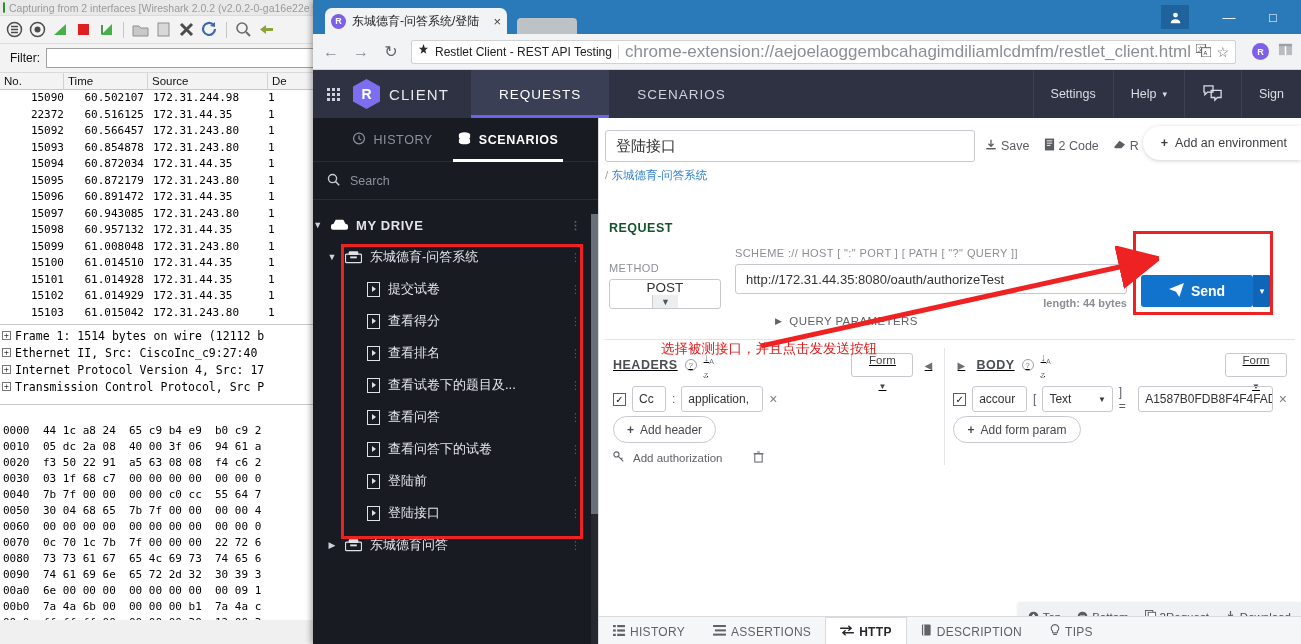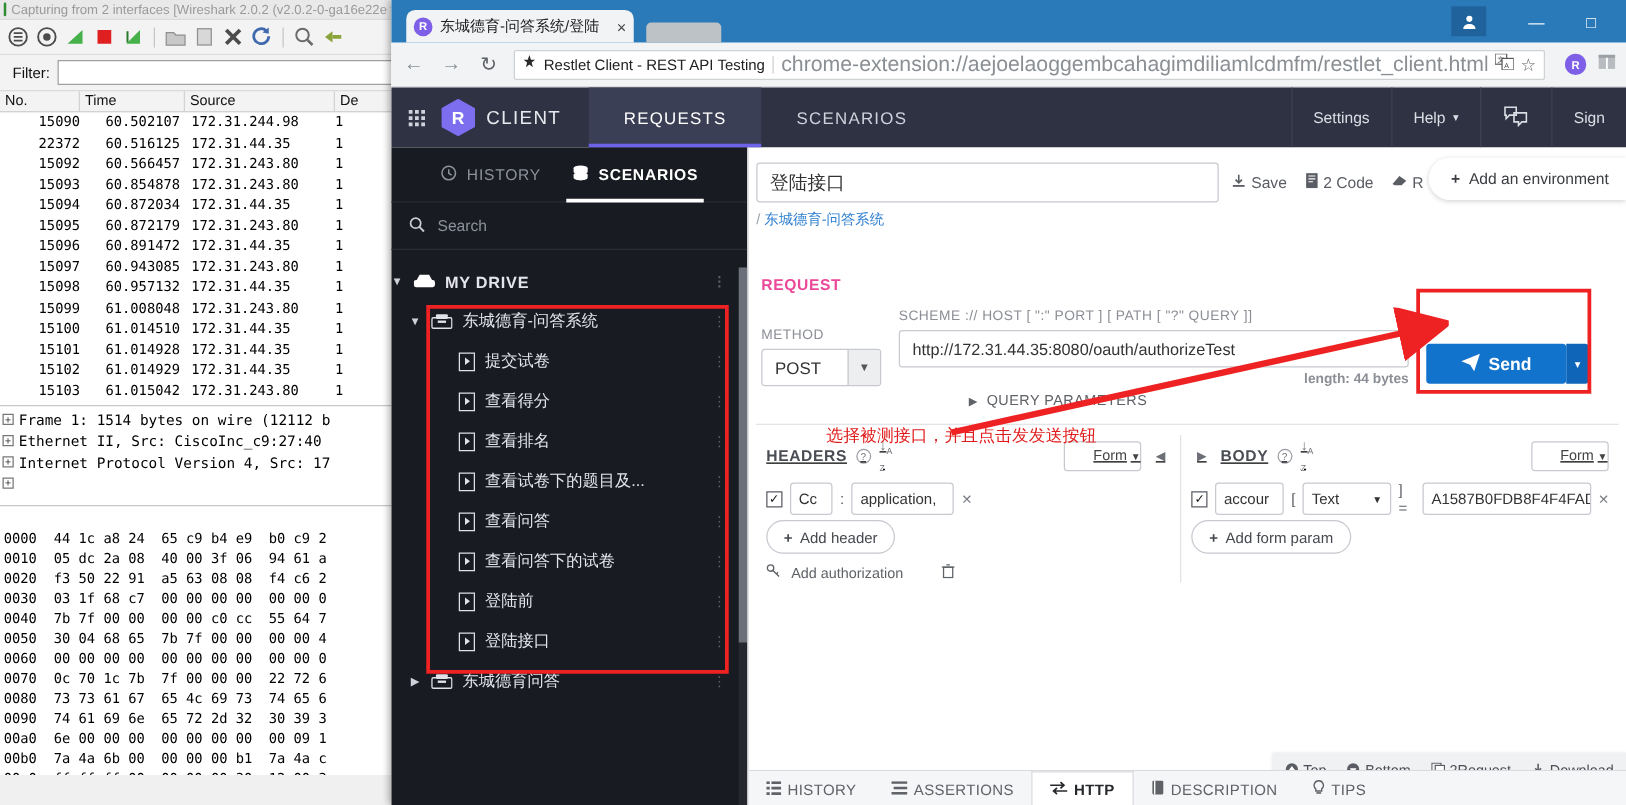--- a/index.html
+++ b/index.html
@@ -163,30 +163,30 @@
       white-space:nowrap; }
   .rl-envpill { position:absolute; right:0px; top:8px; height:34px;
       background:#fff; border-radius:18px 0 0 18px; display:flex;
       align-items:center; padding:0 14px 0 18px; gap:7px; font-size:12.5px;
       color:#3b3d42; box-shadow:0 1px 4px rgba(0,0,0,.18); }
   .rl-breadcrumb { padding:6px 0 0 6px; font-size:11.5px; color:#9aa0a6; }
   .rl-breadcrumb b { color:#2f7fd0; font-weight:normal; }
   .rl-annot { position:absolute; left:62px; top:222px; color:#e01b1b;
       font-size:13.5px; white-space:nowrap; }
   .rl-card { margin:18px 6px 0 6px; background:#fff; }
-  .rl-section-title { font-size:12.5px; font-weight:bold; color:#ec4899;
+  .rl-section-title { font-size:12.5px; font-weight:bold; color:#14532d;
       letter-spacing:.5px; padding:8px 0 0 4px; }
   .rl-methodrow { display:flex; align-items:flex-end; padding:12px 4px 0 4px;
       gap:14px; position:relative; }
   .rl-lbl { font-size:11px; color:#8b8e95; letter-spacing:.4px;
       margin-bottom:5px; white-space:nowrap; }
-  .rl-select { width:96px; height:30px; border:1px solid #c7c9cf;
+  .rl-select { width:112px; height:30px; border:1px solid #c7c9cf;
       border-radius:3px; display:flex; align-items:center;
       justify-content:space-between; font-size:13.5px; color:#333;
-      padding-left:10px; overflow:hidden; }
+      padding-left:0; overflow:hidden;flex-direction:column; }
   .rl-select .arrowbox { width:26px; height:28px; background:#eceef0;
       border-left:1px solid #c7c9cf; display:flex; align-items:center;
       justify-content:center; font-size:9px; color:#555; }
   .rl-urlinput { flex:1; height:30px; border:1px solid #c7c9cf; border-radius:3px;
       display:flex; align-items:center; padding:0 10px; font-size:13px;
       color:#333; }
   .rl-sendbtn { width:112px; height:32px; background:#1273cd; color:#fff;
       border-radius:3px; display:flex; align-items:center; justify-content:center;
       gap:7px; font-size:14px; font-weight:bold; }
   .rl-sendcaret { width:18px; height:32px; background:#0f66b8; color:#fff;
@@ -203,21 +203,21 @@
   .rl-colsep { width:1px; background:#e3e4e8; }
   .rl-colhead { display:flex; align-items:center; gap:7px; height:34px;text-decoration:underline; }
   .rl-colhead .t { font-size:12.5px; font-weight:bold; color:#4a4d54;
       letter-spacing:.5px; }
   .rl-q { width:12px; height:12px; border:1px solid #9a9da3; border-radius:50%;
       font-size:8px; color:#777; display:flex; align-items:center;
       justify-content:center; }
   .rl-sort { font-size:11px; color:#6c6f75; }
   .rl-formsel { margin-left:auto; width:62px; height:24px; border:1px solid #c7c9cf;
       border-radius:3px; font-size:11.5px; color:#444; display:flex;
-      align-items:center; justify-content:flex-end; gap:3px; }
+      align-items:center; justify-content:space-between; gap:16px;flex-direction:column; }
   .rl-arrowbtn { width:16px; text-align:center; color:#6c6f75; font-size:10px; }
   .rl-kvrow { display:flex; align-items:center; gap:6px; height:34px; }
   .rl-cb { width:13px; height:13px; border:1px solid #5a5d63; background:#fff;
       display:flex; align-items:center; justify-content:center; font-size:10px;
       color:#111; }
   .rl-kv-in { height:26px; border:1px solid #c7c9cf; border-radius:3px;
       display:flex; align-items:center; padding:0 6px; font-size:12px;
       color:#333; overflow:hidden; white-space:nowrap; }
   .rl-x { color:#7b7e84; font-size:14px; }
   .rl-addbtn { height:27px; border:1px solid #c7c9cf; border-radius:14px;
@@ -417,20 +417,21 @@
         <div class="ws-drow">
           <span class="ws-expander">+</span>
           <span>Ethernet II, Src: CiscoInc_c9:27:40</span>
         </div>
         <div class="ws-drow">
           <span class="ws-expander">+</span>
           <span>Internet Protocol Version 4, Src: 17</span>
         </div>
         <div class="ws-drow">
           <span class="ws-expander">+</span>
+          <span>Transmission Control Protocol, Src P</span>
         </div>
       </div>
 
     <div class="ws-hex" id="ws-hex">
         <div class="ws-hrow"><span class="off">0000</span><span class="b1">44 1c a8 24</span><span class="b1">65 c9 b4 e9</span><span>b0 c9 2</span></div>
         <div class="ws-hrow"><span class="off">0010</span><span class="b1">05 dc 2a 08</span><span class="b1">40 00 3f 06</span><span>94 61 a</span></div>
         <div class="ws-hrow"><span class="off">0020</span><span class="b1">f3 50 22 91</span><span class="b1">a5 63 08 08</span><span>f4 c6 2</span></div>
         <div class="ws-hrow"><span class="off">0030</span><span class="b1">03 1f 68 c7</span><span class="b1">00 00 00 00</span><span>00 00 0</span></div>
         <div class="ws-hrow"><span class="off">0040</span><span class="b1">7b 7f 00 00</span><span class="b1">00 00 c0 cc</span><span>55 64 7</span></div>
         <div class="ws-hrow"><span class="off">0050</span><span class="b1">30 04 68 65</span><span class="b1">7b 7f 00 00</span><span>00 00 4</span></div>

